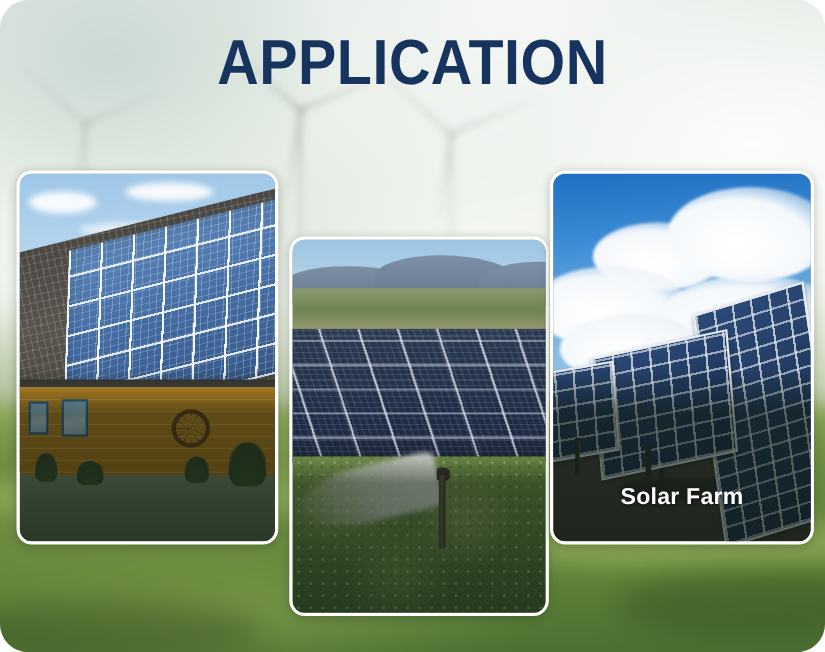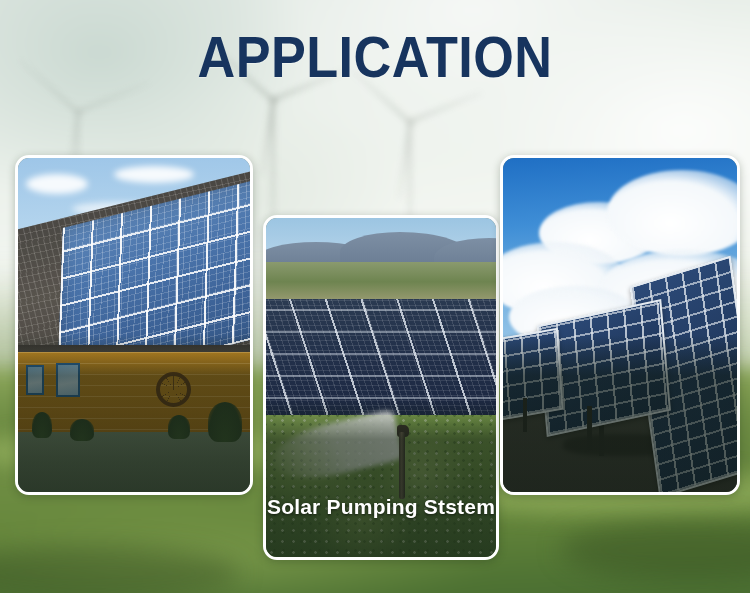--- a/index.html
+++ b/index.html
@@ -10,20 +10,21 @@
   body {
     font-family: "Liberation Sans", sans-serif;
   }
 
   .banner {
     position: relative;
     width: 750px;
     height: 593px;
     overflow: hidden;
     background: #e9eee9;
+    border-radius: 26px;
   }
 
   
   .bg {
     position: absolute;
     inset: 0;
     overflow: hidden;
   }
   .bg-sky {
     position: absolute;
@@ -461,21 +462,20 @@
 
       <div class="pump-field">
         <div class="pump-field-texture"></div>
       </div>
       <div class="pump-spray"></div>
       <div class="pump-head"></div>
       <div class="pump-pipe"></div>
 
       <div class="card-shade"></div>
     </div>
-    <div class="card-label">Solar Pumping Ststem</div>
   </div>
 
   <div class="card" id="card-solar-farm">
     <div class="card-photo">
       <div class="farm-sky"></div>
       <div class="farm-cloud" style="left:36px; top:44px; width:120px; height:62px;"></div>
       <div class="farm-cloud" style="left:104px; top:12px; width:150px; height:86px;"></div>
       <div class="farm-cloud" style="left:-18px; top:84px; width:140px; height:74px;"></div>
       <div class="farm-cloud" style="left:96px; top:92px; width:170px; height:80px;"></div>
       <div class="farm-cloud" style="left:6px; top:128px; width:130px; height:62px;"></div>
@@ -493,15 +493,16 @@
         <div class="farm-panel-cells"></div>
       </div>
       <div class="farm-leg" style="left:84px; top:248px; width:5px; height:44px;"></div>
       <div class="farm-panel" style="left:-16px; top:176px; width:70px; height:78px; transform:rotate(-4deg) skewY(-6deg);">
         <div class="farm-panel-cells"></div>
       </div>
       <div class="farm-leg" style="left:20px; top:240px; width:4px; height:34px;"></div>
 
       <div class="card-shade"></div>
     </div>
+    <div class="card-label">Solar Farm</div>
   </div>
 
 </div>
 
 </body></html>

